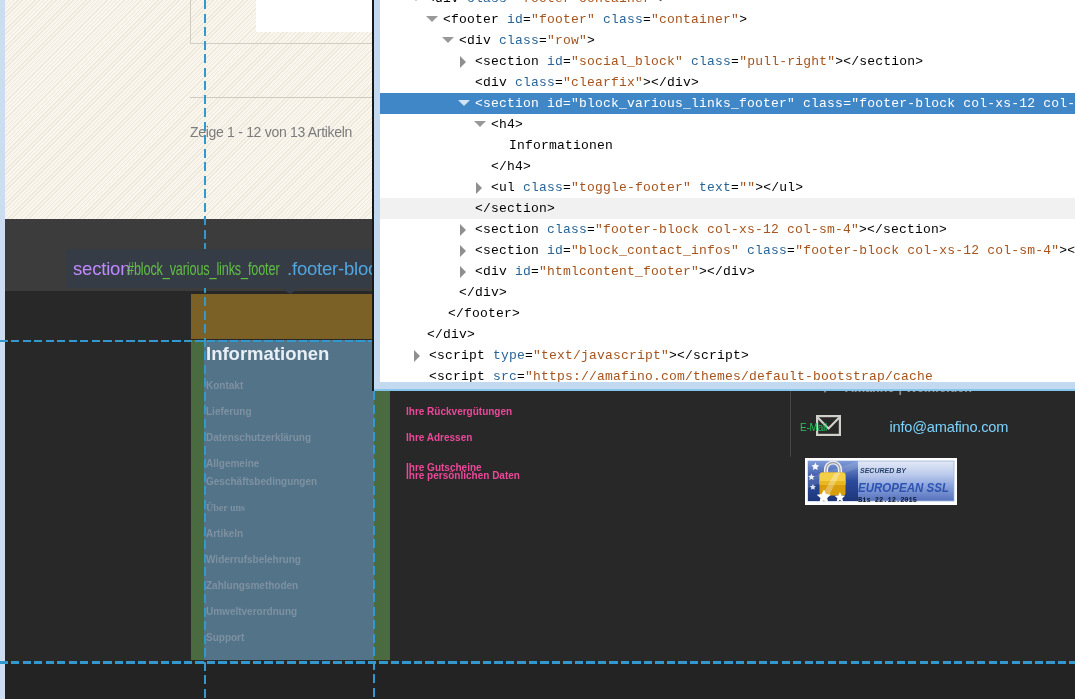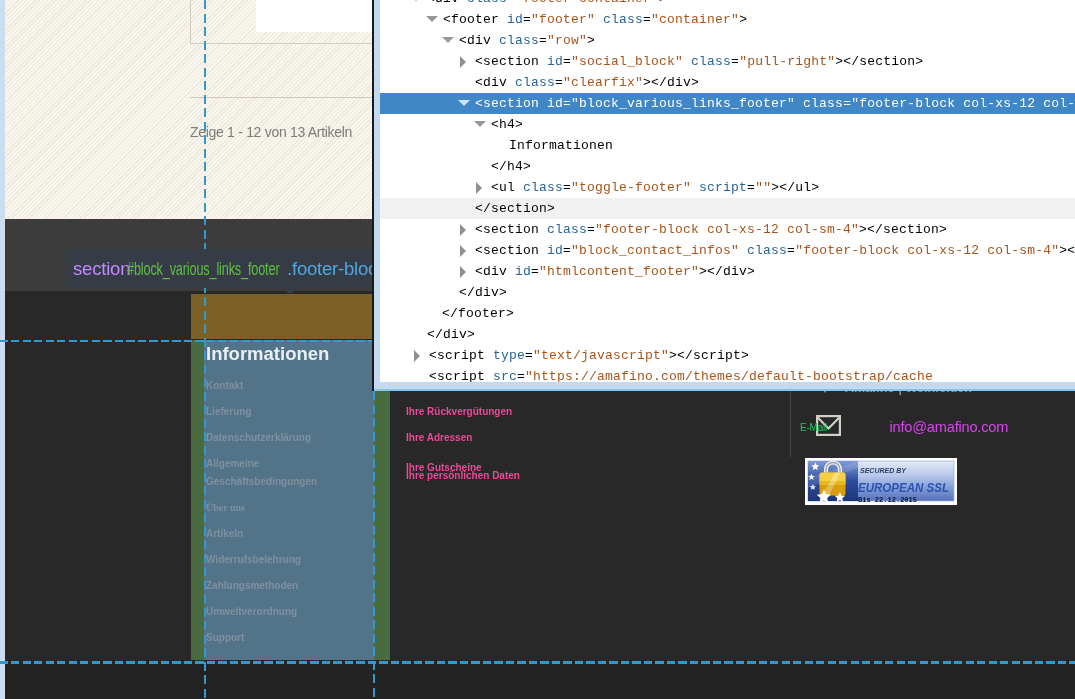--- a/index.html
+++ b/index.html
@@ -17,21 +17,21 @@
   #zeige{left:190px;top:123.5px;width:400px;font-size:14px;line-height:16px;letter-spacing:-0.3px;color:#7c7c7c;}
   #band1{left:5px;top:219px;width:1070px;height:72px;background:#3c3c3c;}
   #band2{left:5px;top:291px;width:1070px;height:372px;background:#282828;}
   #botbar{left:5px;top:664px;width:1070px;height:35px;background:#232323;}
   
   .flink{font-size:10px;font-weight:bold;line-height:18px;white-space:nowrap;}
   .c2{color:#ec4899;left:406px;}
   #divider{left:790px;top:391px;width:1px;height:66px;background:#464646;}
   #addrclip{left:818px;top:391px;width:160px;height:6px;overflow:hidden;}
   #email{left:800px;top:420px;font-size:10px;letter-spacing:-0.2px;line-height:15px;color:#22c55e;}
-  #email2{left:889.5px;top:420px;font-size:14.6px;letter-spacing:-0.2px;line-height:15px;color:#d946ef;}
+  #email2{left:889.5px;top:420px;font-size:14.6px;letter-spacing:-0.2px;line-height:15px;color:#7dd3fc;}
   
   #olv{left:191px;top:294px;width:182px;height:45px;background:#7b6125;}
   #grnL{left:191px;top:340px;width:13px;height:320px;background:#4a6a40;}
   #grnR{left:374px;top:340px;width:16px;height:320px;background:#4a6a40;}
   #teal{left:204px;top:340px;width:170px;height:320px;background:#537389;}
   #h4i{left:206px;top:345px;font-size:18.5px;font-weight:bold;color:#e8eff5;line-height:18px;}
   .c1{color:#7e91a0;left:206px;}
   .vguide{width:2px;background:repeating-linear-gradient(180deg,#3298cd 0 9px,rgba(0,0,0,0) 9px 13.5px);}
   .hguide{height:2.5px;background:repeating-linear-gradient(90deg,#3298cd 0 8px,rgba(0,0,0,0) 8px 11.5px);}
   #v1{left:203.5px;top:0;height:699px;}
@@ -177,31 +177,31 @@
     <div class="row" style="left:95px;top:50.5px;"><span>&lt;section </span><span class="an">id</span><span>=</span><span class="av">"social_block"</span><span> </span><span class="an">class</span><span>=</span><span class="av">"pull-right"</span><span>&gt;&lt;/section&gt;</span></div>
     <div class="row" style="left:95px;top:71.5px;"><span>&lt;div </span><span class="an">class</span><span>=</span><span class="av">"clearfix"</span><span>&gt;&lt;/div&gt;</span></div>
     <div class="row selrow sel" style="top:92.5px;"></div>
     <div class="dn" style="left:78px;top:99.5px;border-top-color:#cfe3f2;"></div>
     <div class="row sel" style="left:95px;top:92.5px;"><span>&lt;section </span><span class="an">id</span><span>=</span><span class="av">"block_various_links_footer"</span><span> </span><span class="an">class</span><span>=</span><span class="av">"footer-block col-xs-12 col-sm-4 toggle-footer-block"</span></div>
     <div class="dn" style="left:94px;top:120.5px;border-top-color:#999;"></div>
     <div class="row" style="left:111px;top:113.5px;"><span>&lt;h4&gt;</span></div>
     <div class="row" style="left:129px;top:134.5px;"><span>Informationen</span></div>
     <div class="row" style="left:111px;top:155.5px;"><span>&lt;/h4&gt;</span></div>
     <div class="rt" style="left:96px;top:181.5px;"></div>
-    <div class="row" style="left:111px;top:176.5px;"><span>&lt;ul </span><span class="an">class</span><span>=</span><span class="av">"toggle-footer"</span><span> </span><span class="an">script</span><span>=</span><span class="av">""</span><span>&gt;&lt;/ul&gt;</span></div>
+    <div class="row" style="left:111px;top:176.5px;"><span>&lt;ul </span><span class="an">class</span><span>=</span><span class="av">"toggle-footer"</span><span> </span><span class="an">text</span><span>=</span><span class="av">""</span><span>&gt;&lt;/ul&gt;</span></div>
     <div class="row hovrow" style="top:197.5px;"></div>
     <div class="row" style="left:95px;top:197.5px;"><span>&lt;/section&gt;</span></div>
     <div class="rt" style="left:80px;top:223.5px;"></div>
     <div class="row" style="left:95px;top:218.5px;"><span>&lt;section </span><span class="an">class</span><span>=</span><span class="av">"footer-block col-xs-12 col-sm-4"</span><span>&gt;&lt;/section&gt;</span></div>
     <div class="rt" style="left:80px;top:244.5px;"></div>
     <div class="row" style="left:95px;top:239.5px;"><span>&lt;section </span><span class="an">id</span><span>=</span><span class="av">"block_contact_infos"</span><span> </span><span class="an">class</span><span>=</span><span class="av">"footer-block col-xs-12 col-sm-4"</span><span>&gt;&lt;/section&gt;</span></div>
     <div class="rt" style="left:80px;top:265.5px;"></div>
     <div class="row" style="left:95px;top:260.5px;"><span>&lt;div </span><span class="an">id</span><span>=</span><span class="av">"htmlcontent_footer"</span><span>&gt;&lt;/div&gt;</span></div>
     <div class="row" style="left:79px;top:281.5px;"><span>&lt;/div&gt;</span></div>
-    <div class="row" style="left:62px;top:302.5px;"><span>&lt;/footer&gt;</span></div>
+    <div class="row" style="left:68px;top:302.5px;"><span>&lt;/footer&gt;</span></div>
     <div class="row" style="left:47px;top:323.5px;"><span>&lt;/div&gt;</span></div>
     <div class="rt" style="left:34px;top:349.5px;"></div>
     <div class="row" style="left:49px;top:344.5px;"><span>&lt;script </span><span class="an">type</span><span>=</span><span class="av">"text/javascript"</span><span>&gt;&lt;/script&gt;</span></div>
     <div class="row" style="left:49px;top:365.5px;"><span>&lt;script </span><span class="an">src</span><span>=</span><span class="av">"https:<span></span>//amafino.com/themes/default-bootstrap/cache</span></div>
     </div>
     <div class="abs" id="dtb"></div>
     <div class="abs" id="dtfL"></div>
     <div class="abs" id="dtfB">
       <i></i>
     </div>

